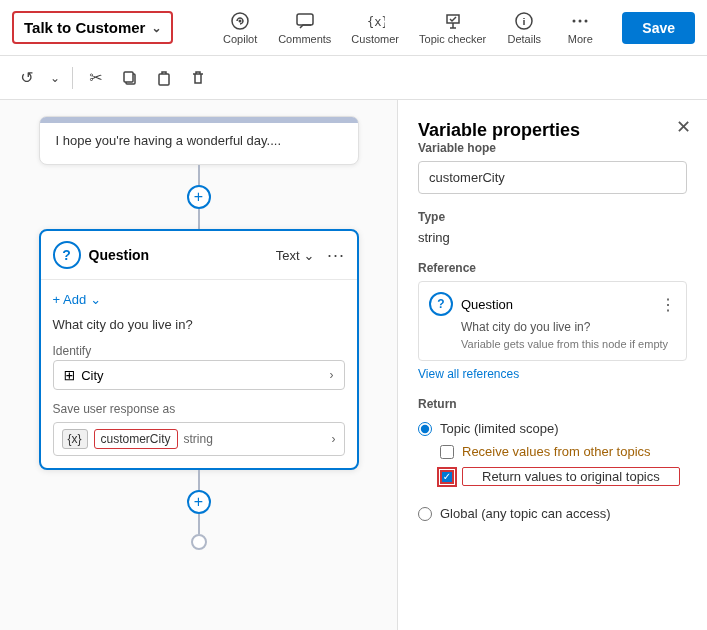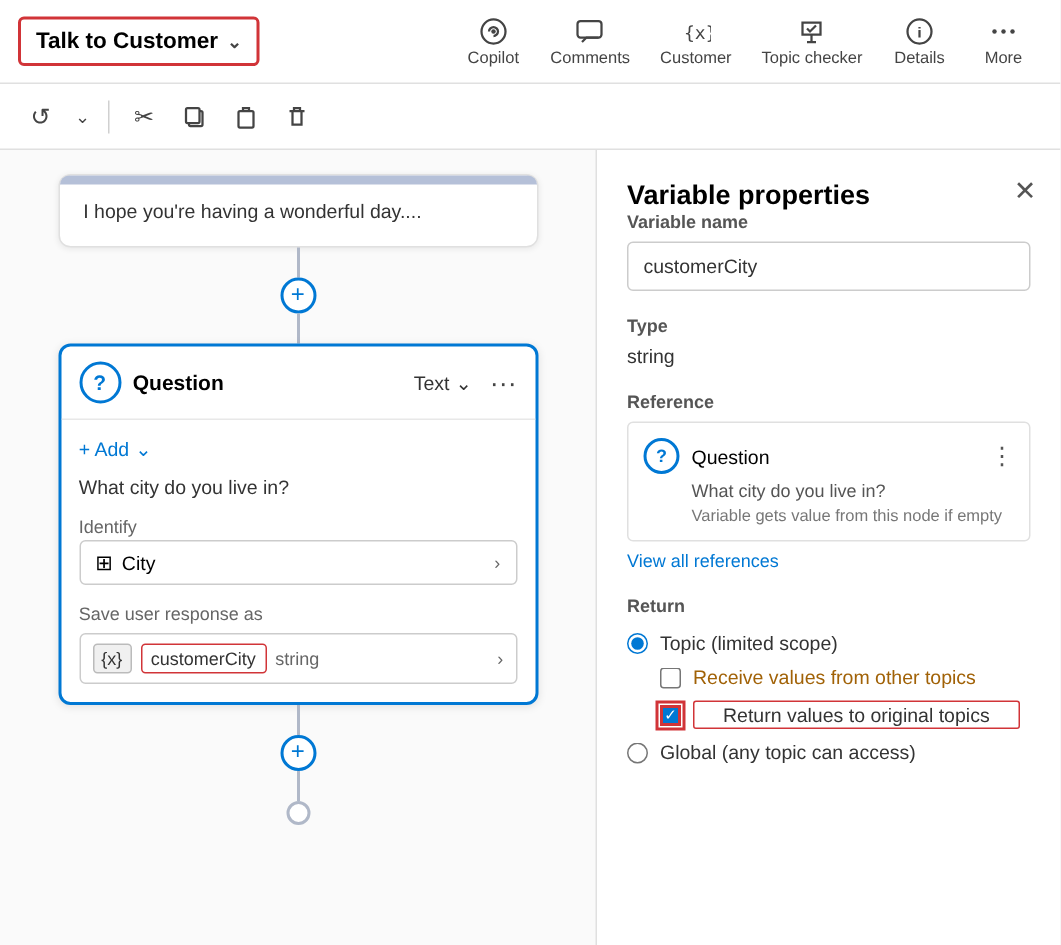--- a/index.html
+++ b/index.html
@@ -217,21 +217,21 @@
       display: flex; align-items: center; justify-content: center;
       color: #fff; font-size: 10px; flex-shrink: 0;
       outline: 2px solid #d13438; outline-offset: 1px;
     }
     .checkbox-return-label {
       font-size: 13px; color: #333;
       border: 1.5px solid #d13438; padding: 1px 19px; border-radius: 2px;
     }
 
     .global-row {
-      display: flex; align-items: center; gap: 8px; margin-top: 8px;
+      display: flex; align-items: center; gap: 8px; margin-top: 20px;
     }
   </style>
 </head>
 <body>
 
 <div class="toolbar">
   <div class="talk-to-customer">
     <span>Talk to Customer</span>
     <span class="chevron-down">⌄</span>
   </div>
@@ -284,20 +284,21 @@
     <div class="toolbar-icon-item">
       <svg viewBox="0 0 20 20" fill="#444">
         <circle cx="4" cy="10" r="1.5"></circle>
         <circle cx="10" cy="10" r="1.5"></circle>
         <circle cx="16" cy="10" r="1.5"></circle>
       </svg>
       <span class="icon-label">More</span>
     </div>
   </div>
 
+  <button class="save-btn">Save</button>
 </div>
 
 <div class="secondary-toolbar">
   <button class="sec-btn">↺</button>
   <button class="sec-btn" style="width:18px; font-size:12px;">⌄</button>
   <div class="sec-divider"></div>
   <button class="sec-btn">✂</button>
   <button class="sec-btn">
     <svg width="16" height="16" viewBox="0 0 16 16" fill="none" stroke="#444" stroke-width="1.5">
       <rect x="4" y="4" width="9" height="10" rx="1"></rect>
@@ -373,21 +374,21 @@
       </div>
 
     </div>
   </div>
 
   <div class="right-panel">
     <span class="panel-title">Variable properties</span>
     <button class="close-btn">✕</button>
 
     
-    <div class="field-label">Variable name</div>
+    <div class="field-label">Variable hope</div>
     <input class="var-name-input" type="text" value="customerCity" style="">
 
     
     <div class="field-label">Type</div>
     <div class="type-value">string</div>
 
     
     <div class="field-label">Reference</div>
     <div class="reference-box">
       <div class="ref-header">

